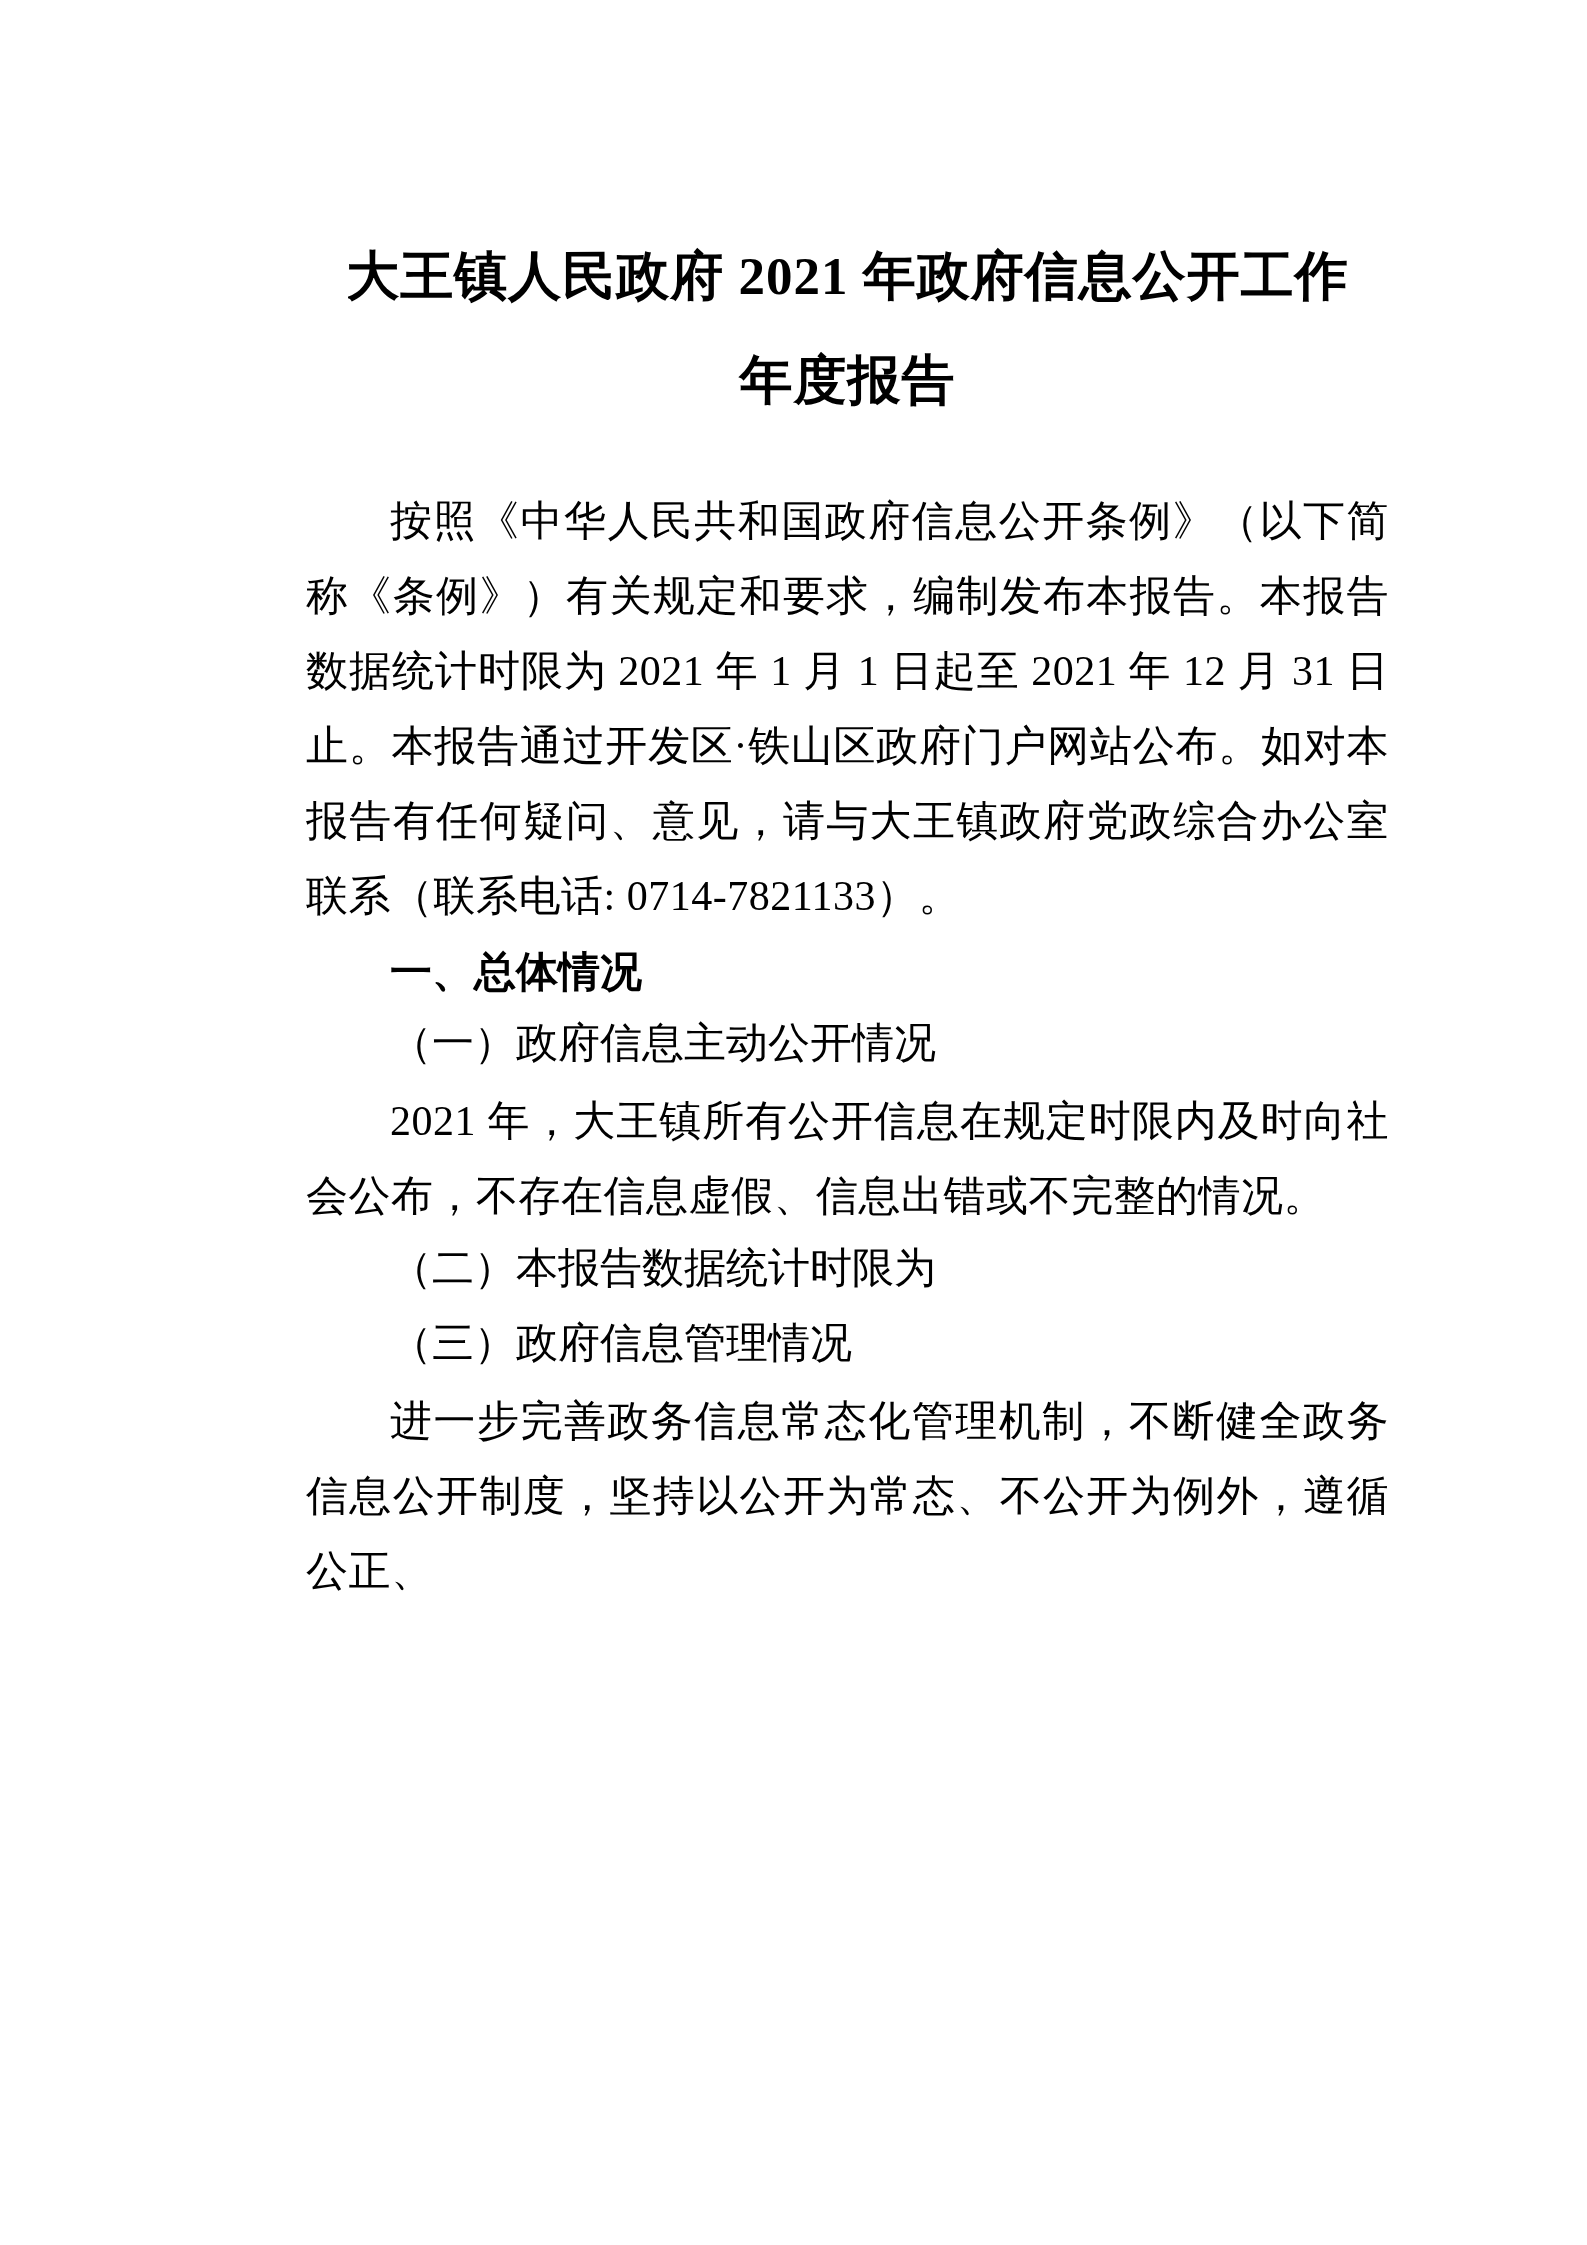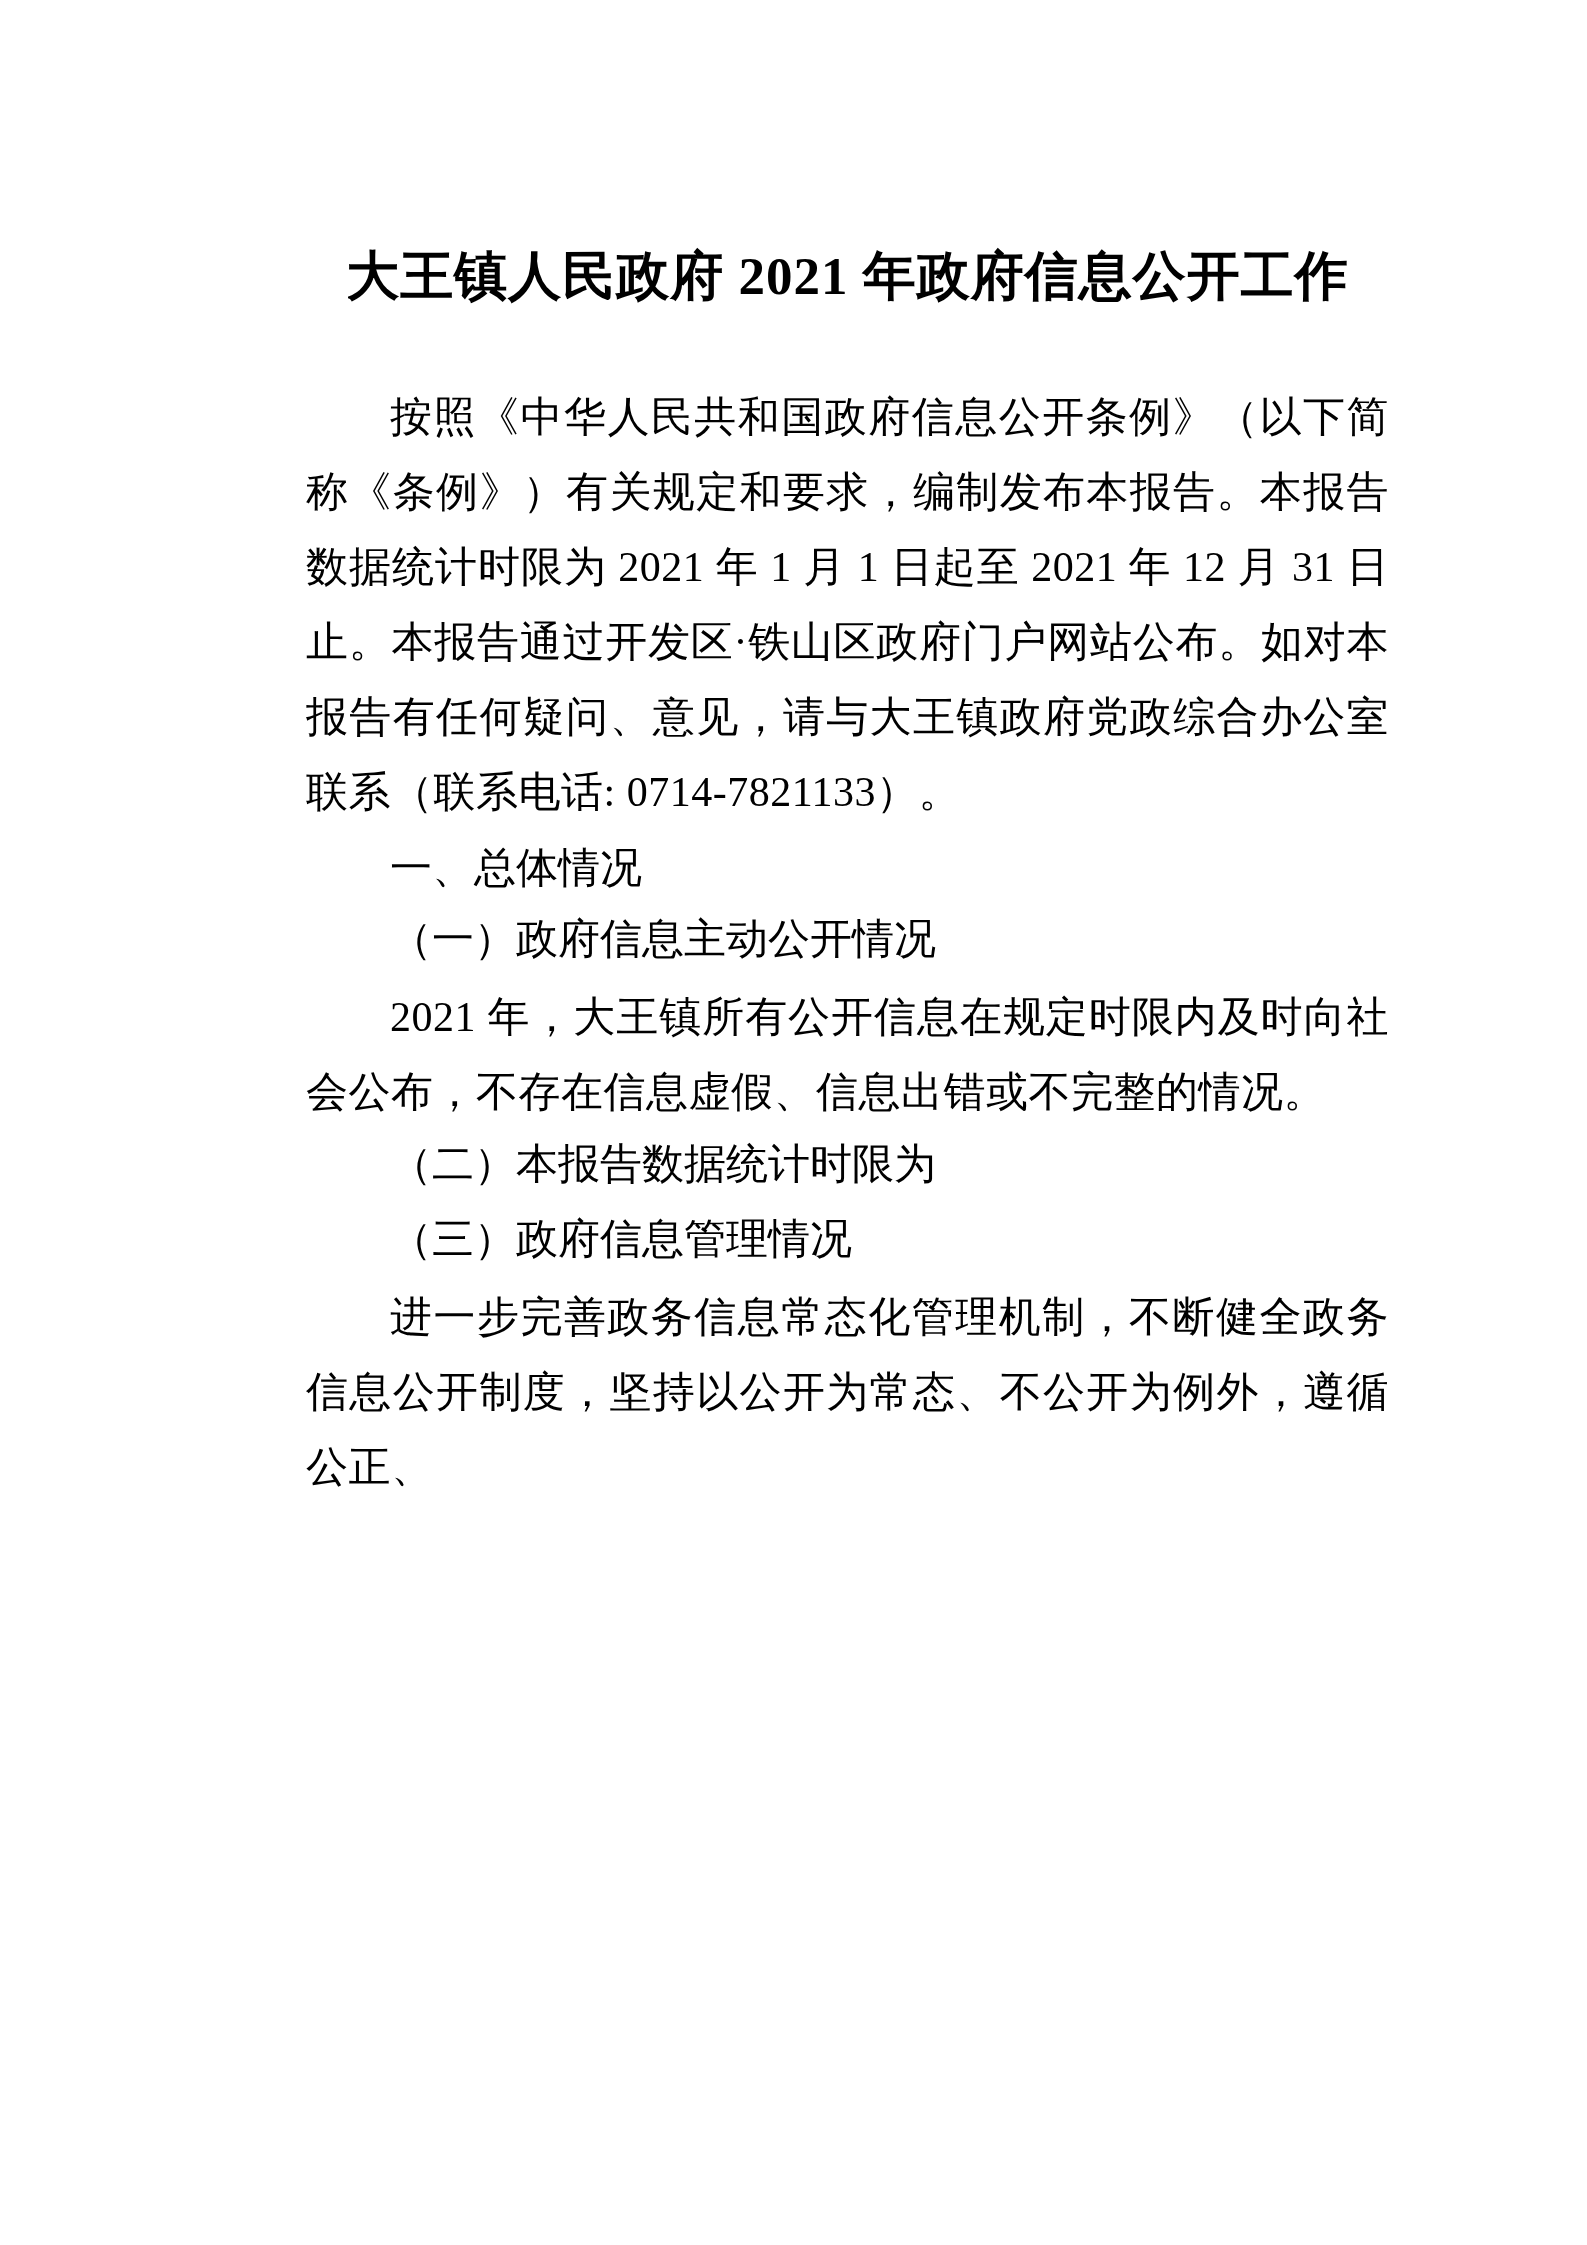--- a/index.html
+++ b/index.html
@@ -33,36 +33,37 @@
     margin: 0;
   }
   .body-text p {
     font-weight: 400;
     text-align: justify;
     text-align-last: left;
     letter-spacing: 0.5px;
   }
   h2.sec-heading {
     font-family: "Liberation Sans", "DejaVu Sans", sans-serif;
-    font-weight: 400;
+    font-weight: 700;
     text-align: left;
   }
   h3.sub-heading {
     font-family: Liberation Mono, monospace;
     font-weight: 400;
     text-align: left;
   }
 </style>
 </head>
 <body>
 
 <div class="page">
 
   <h1 class="doc-title">
     <span class="title-line">大王镇人民政府 2021 年政府信息公开工作</span>
+    <span class="title-line">年度报告</span>
   </h1>
 
   <div class="body-text">
 
     <p>按照《中华人民共和国政府信息公开条例》（以下简称《条例》）有关规定和要求，编制发布本报告。本报告数据统计时限为 2021 年 1 月 1 日起至 2021 年 12 月 31 日止。本报告通过开发区·铁山区政府门户网站公布。如对本报告有任何疑问、意见，请与大王镇政府党政综合办公室联系（联系电话: 0714-7821133）。</p>
 
     <h2 class="sec-heading">一、总体情况</h2>
 
 
     <h3 class="sub-heading">（一）政府信息主动公开情况</h3>

